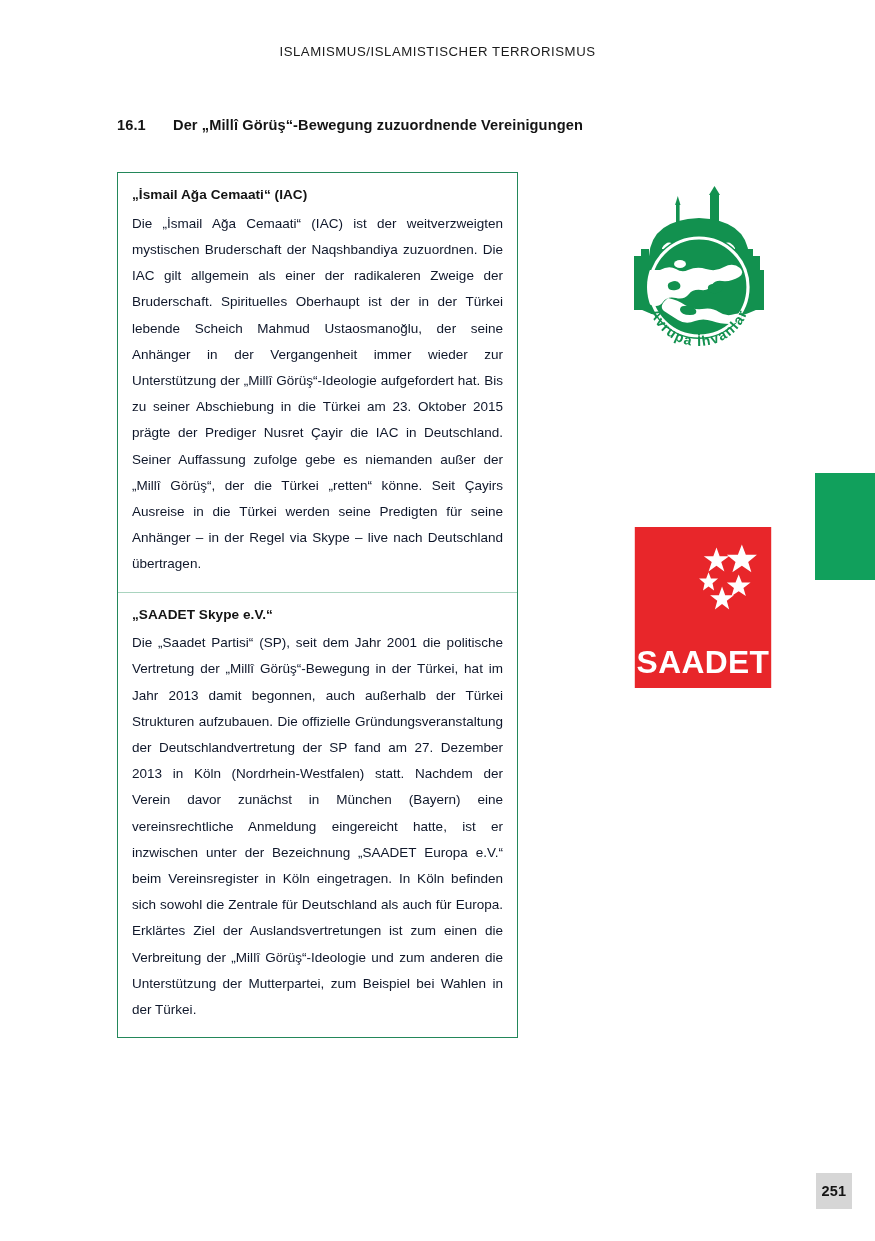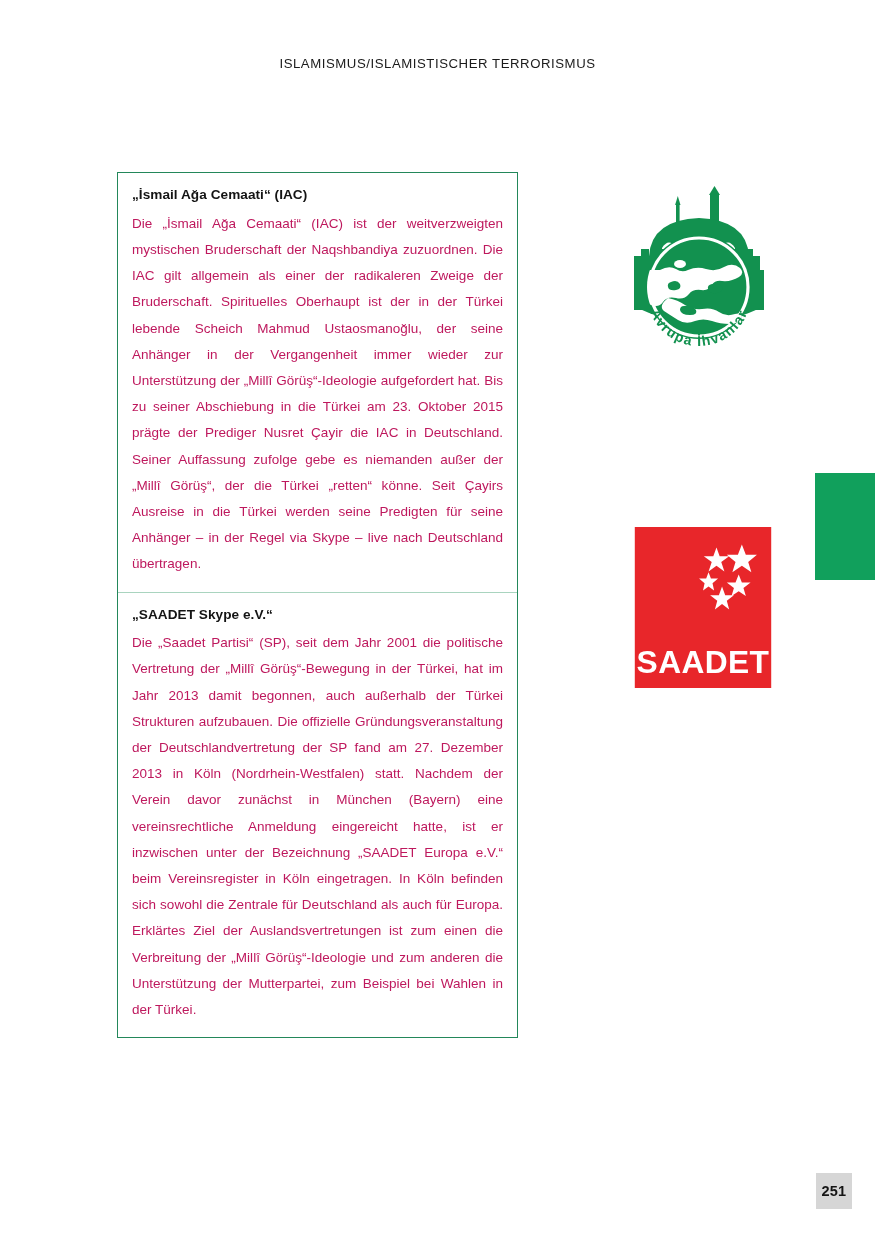--- a/index.html
+++ b/index.html
@@ -20,21 +20,21 @@
 
   .page {
     position: absolute;
     inset: 0;
     background: #ffffff;
   }
 
   
   .running-header {
     position: absolute;
-    top: 56px;
+    top: 44px;
     left: 0;
     width: 875px;
     text-align: center;
     font-size: 13.2px;
     letter-spacing: 0.55px;
     color: #1b1b1b;
     font-weight: 400;
     white-space: nowrap;
   }
 
@@ -76,21 +76,21 @@
     font-size: 13.6px;
     font-weight: bold;
     color: #141414;
     margin: 0 0 6px 0;
     line-height: 1.45;
     letter-spacing: 0.05px;
   }
   .entry-body {
     font-size: 13.5px;
     line-height: 26.2px;
-    color: #be185d;
+    color: #0f172a;
     margin: 0;
     text-align: justify;
     text-justify: inter-word;
     hyphens: manual;
     letter-spacing: 0.01px;
   }
 
   
   .logo-iac {
     position: absolute;
@@ -137,20 +137,23 @@
     letter-spacing: 0.2px;
   }
 </style>
 </head>
 <body>
 
 <div class="page">
 
   <div class="running-header">ISLAMISMUS/ISLAMISTISCHER TERRORISMUS</div>
 
+  <div class="section-heading">
+    <span class="num">16.1</span><span>Der „Millî Görüş“-Bewegung zuzuordnende Vereinigungen</span>
+  </div>
 
   <div class="infobox">
 
     <div class="infobox-section">
       <p class="entry-title">„İsmail Ağa Cemaati“ (IAC)</p>
       <p class="entry-body">Die „İsmail Ağa Cemaati“ (IAC) ist der weitverzweigten mystischen Bruderschaft der Naqshbandiya zuzuordnen. Die IAC gilt allgemein als einer der radikaleren Zweige der Bruderschaft. Spirituelles Oberhaupt ist der in der Türkei lebende Scheich Mahmud Ustaosmanoğlu, der seine Anhänger in der Vergangenheit immer wieder zur Unterstützung der „Millî Görüş“-Ideologie aufgefordert hat. Bis zu seiner Abschiebung in die Türkei am 23. Oktober 2015 prägte der Prediger Nusret Çayir die IAC in Deutschland. Seiner Auffassung zufolge gebe es niemanden außer der „Millî Görüş“, der die Türkei „retten“ könne. Seit Çayirs Ausreise in die Türkei werden seine Predigten für seine Anhänger – in der Regel via Skype – live nach Deutschland übertragen.</p>
     </div>
 
     <div class="infobox-section">
       <p class="entry-title">„SAADET Skype e.V.“</p>

